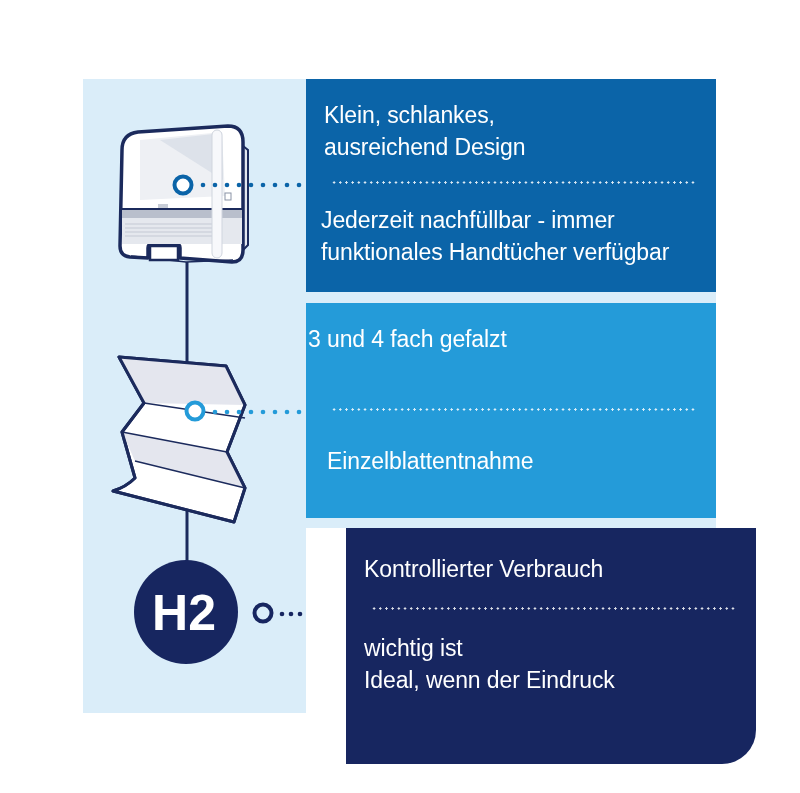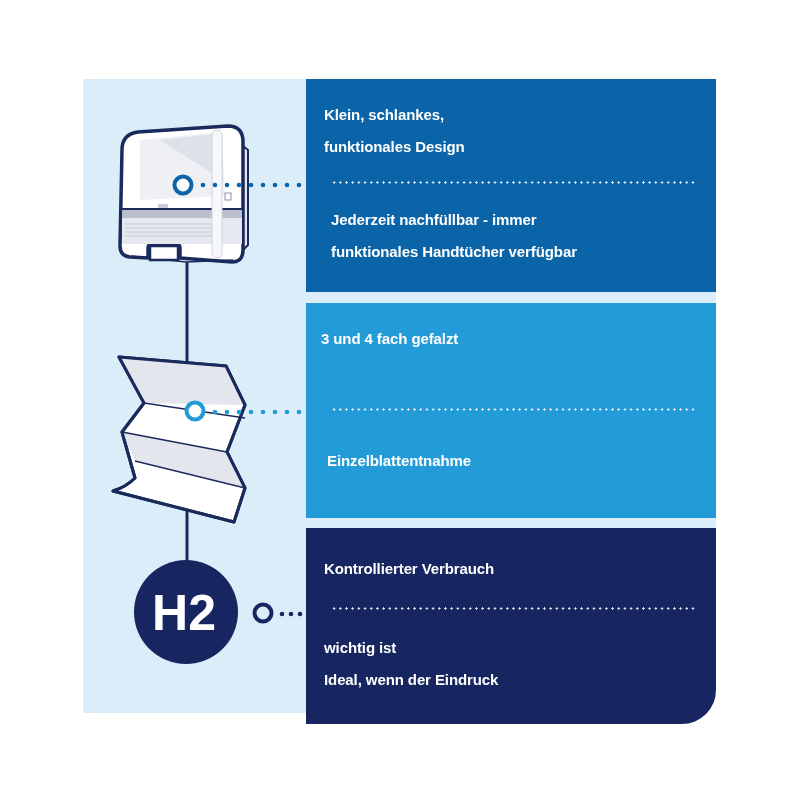--- a/index.html
+++ b/index.html
@@ -2,49 +2,49 @@
 <html><head>
 <meta charset="utf-8">
 <style>
   html, body { margin:0; padding:0; }
   body { width:800px; height:793px; background:#ffffff; position:relative; overflow:hidden;
          font-family:"Liberation Sans", "DejaVu Sans", sans-serif; }
   .left-bg { position:absolute; left:83px; top:79px; width:223px; height:634px; background:#daedf9; }
   .panel { position:absolute; left:306px; width:410px; color:#ffffff; box-sizing:border-box; }
   .p1 { top:79px; height:213px; background:#0b64a8; }
   .p2 { top:303px; height:215px; background:#249bd9; }
-  .p3 { top:528px; height:196px; background:#172660; border-bottom-right-radius:34px; }
+  .p3 { top:528px; height:236px; background:#172660; border-bottom-right-radius:34px;margin-left:40px; }
   .gap { position:absolute; left:306px; width:410px; background:#daedf9; }
-  .txt { position:absolute; left:18px; font-weight:bold; font-size:15px; line-height:32px; letter-spacing:-0.1px; white-space:nowrap; }
+  .txt { position:absolute; left:18px; font-weight:normal; font-size:23px; line-height:32px; letter-spacing:-0.1px; white-space:nowrap; }
   .sep { position:absolute; left:25px; width:366px; height:3px;
          background-image: radial-gradient(circle, rgba(255,255,255,0.85) 1.1px, transparent 1.3px);
          background-size:6.2px 3px; background-repeat:repeat-x; }
   svg.art { position:absolute; left:0; top:0; }
 </style>
 </head>
 <body>
 
 <div class="left-bg"></div>
 
 <div class="panel p1">
   <div class="txt" style="top:20px;">
     <div>Klein, schlankes,</div>
-    <div>funktionales Design</div>
+    <div>ausreichend Design</div>
   </div>
   <div class="sep" style="top:102px;"></div>
-  <div class="txt" style="top:125px; left:15px;margin-left:10px;">
+  <div class="txt" style="top:125px; left:15px;">
     <div>Jederzeit nachfüllbar - immer</div>
     <div>funktionales Handtücher verfügbar</div>
   </div>
 </div>
 
 <div class="gap" style="top:292px; height:11px;"></div>
 
 <div class="panel p2">
-  <div class="txt" style="top:20px; left:15px;">
+  <div class="txt" style="top:20px; left:2px;">
     <div>3 und 4 fach gefalzt</div>
   </div>
   <div class="sep" style="top:105px;"></div>
   <div class="txt" style="top:142px; left:21px;">
     <div>Einzelblattentnahme</div>
   </div>
 </div>
 
 <div class="gap" style="top:518px; height:10px;"></div>
 

